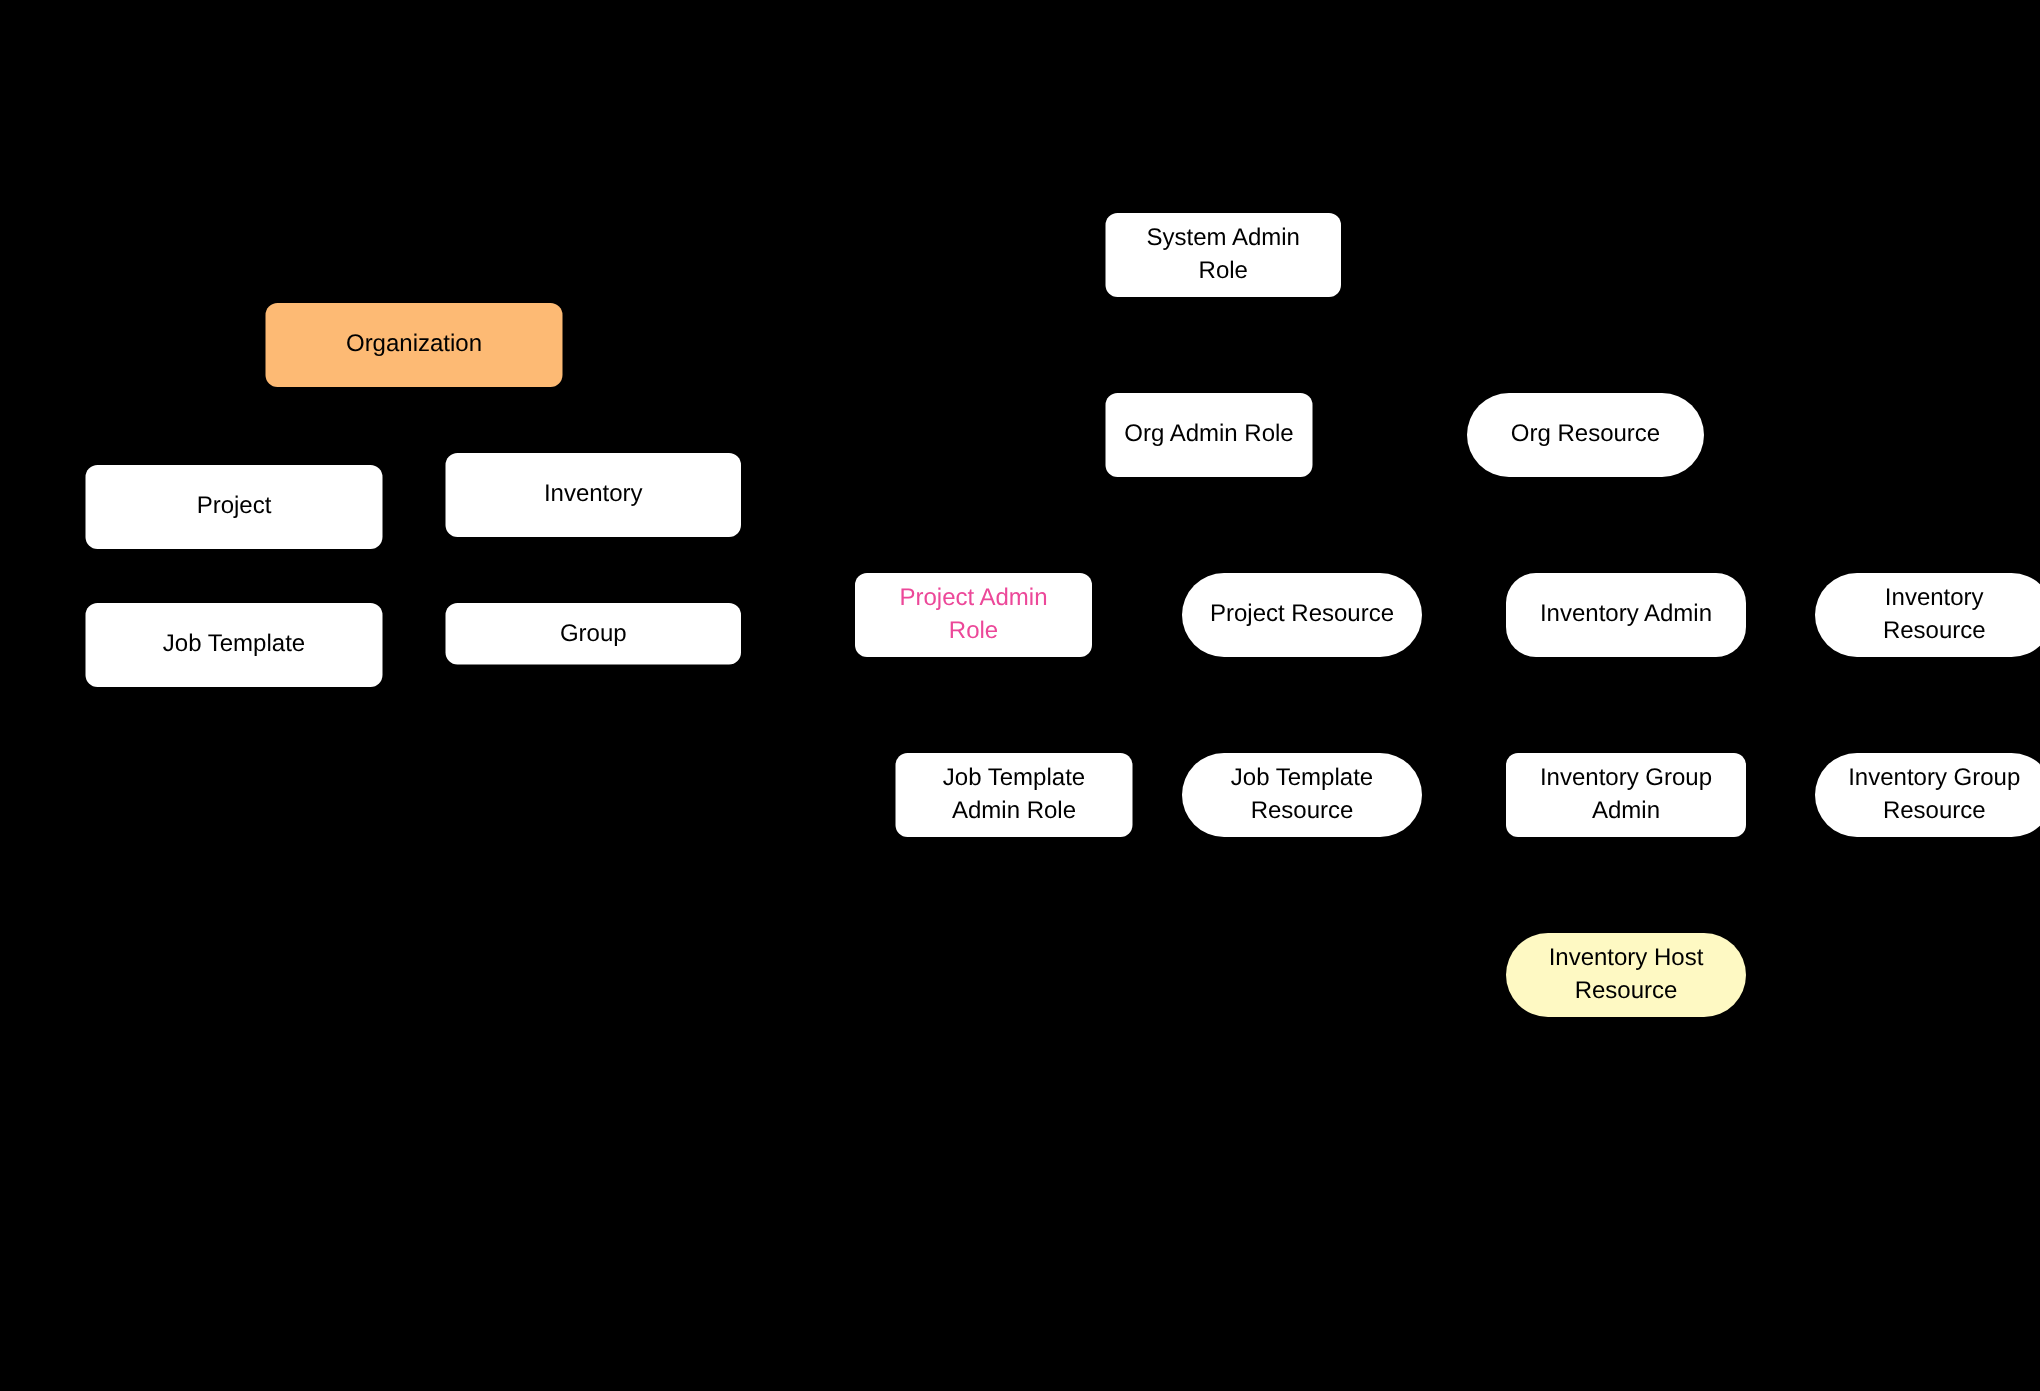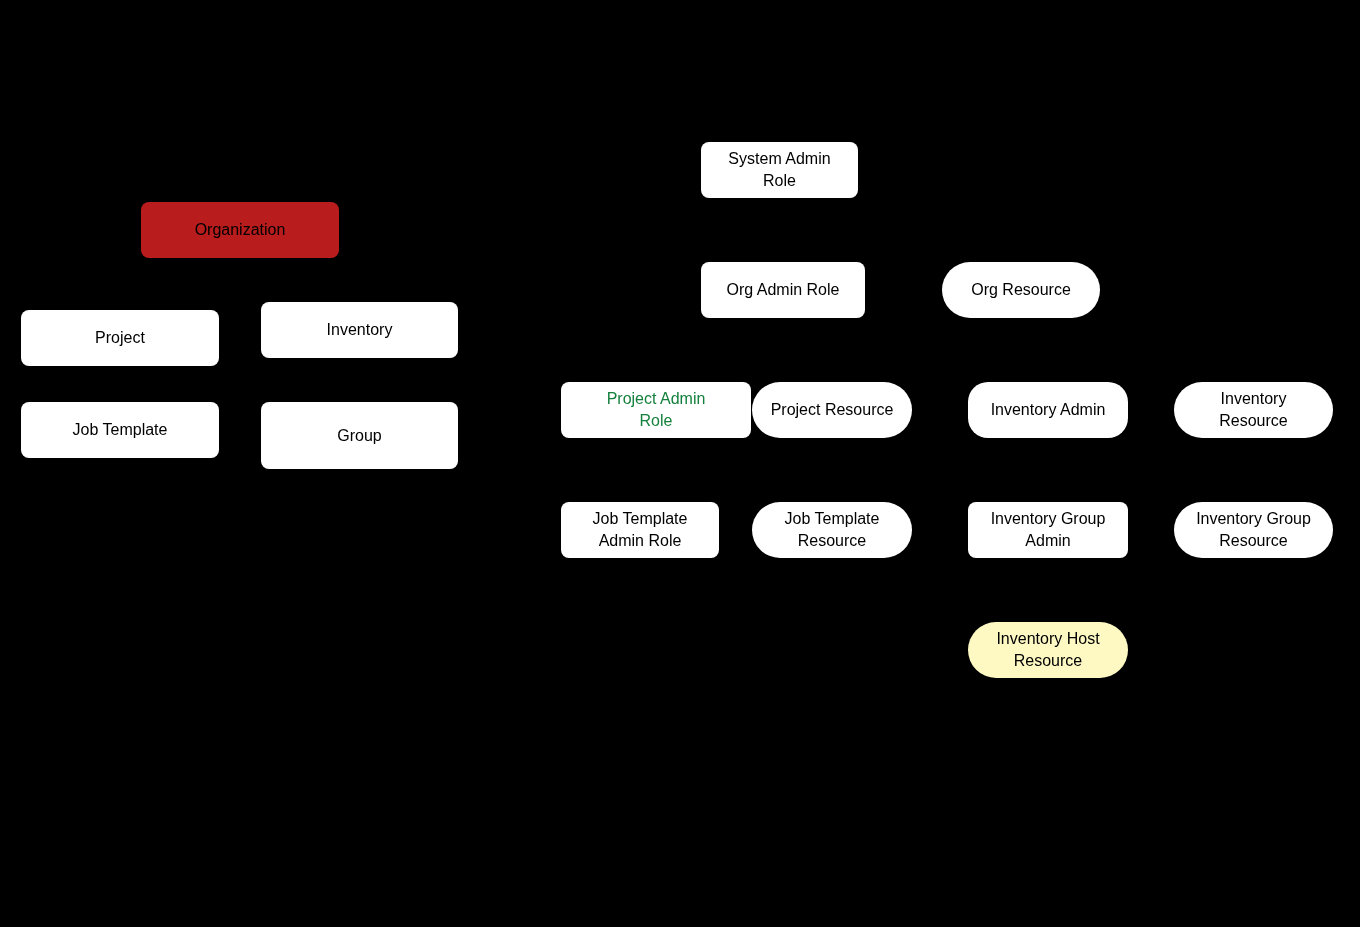--- a/index.html
+++ b/index.html
@@ -21,42 +21,43 @@
     align-items: center;
     justify-content: center;
     text-align: center;
     box-sizing: border-box;
     background: #ffffff;
     color: #000000;
     font-size: 16px;
     line-height: 1.35;
     white-space: pre-line;
     padding: 2px 6px;
+    margin-left: 36px;
   }
   .node.rect {
     border-radius: 8px;
   }
   .node.pill {
     border-radius: 28px;
   }
 </style>
 </head>
 <body>
 
 <div id="canvas" style="background: rgb(0, 0, 0);">
-    <div class="node rect" style="left: 141px; top: 202px; width: 198px; height: 56px; background: #b91c1c; color: rgb(0, 0, 0);">Organization</div>
+    <div class="node rect" style="left: 141px; top: 202px; width: 198px; height: 56px; background: #fdba74; color: rgb(0, 0, 0);">Organization</div>
     <div class="node rect" style="left: 21px; top: 310px; width: 198px; height: 56px; background: rgb(255, 255, 255); color: rgb(0, 0, 0);">Project</div>
     <div class="node rect" style="left: 261px; top: 302px; width: 197px; height: 56px; background: rgb(255, 255, 255); color: rgb(0, 0, 0);">Inventory</div>
     <div class="node rect" style="left: 21px; top: 402px; width: 198px; height: 56px; background: rgb(255, 255, 255); color: rgb(0, 0, 0);">Job Template</div>
-    <div class="node rect" style="left: 261px; top: 402px; width: 197px; height: 67px; background: rgb(255, 255, 255); color: rgb(0, 0, 0);">Group</div>
+    <div class="node rect" style="left: 261px; top: 402px; width: 197px; height: 41px; background: rgb(255, 255, 255); color: rgb(0, 0, 0);">Group</div>
     <div class="node rect" style="left: 701px; top: 142px; width: 157px; height: 56px; background: rgb(255, 255, 255); color: rgb(0, 0, 0);">System Admin
 Role</div>
-    <div class="node rect" style="left: 701px; top: 262px; width: 164px; height: 56px; background: rgb(255, 255, 255); color: rgb(0, 0, 0);">Org Admin Role</div>
+    <div class="node rect" style="left: 701px; top: 262px; width: 138px; height: 56px; background: rgb(255, 255, 255); color: rgb(0, 0, 0);">Org Admin Role</div>
     <div class="node pill" style="left: 942px; top: 262px; width: 158px; height: 56px; background: rgb(255, 255, 255); color: rgb(0, 0, 0);">Org Resource</div>
-    <div class="node rect" style="left: 561px; top: 382px; width: 190px; height: 56px; background: rgb(255, 255, 255); color: #15803d;">Project Admin
+    <div class="node rect" style="left: 534px; top: 382px; width: 158px; height: 56px; background: rgb(255, 255, 255); color: #ec4899;">Project Admin
 Role</div>
     <div class="node pill" style="left: 752px; top: 382px; width: 160px; height: 56px; background: rgb(255, 255, 255); color: rgb(0, 0, 0);">Project Resource</div>
     <div class="node rect" style="left: 968px; top: 382px; width: 160px; height: 56px; background: rgb(255, 255, 255); color: rgb(0, 0, 0); border-radius: 20px;">Inventory Admin</div>
     <div class="node pill" style="left: 1174px; top: 382px; width: 159px; height: 56px; background: rgb(255, 255, 255); color: rgb(0, 0, 0);">Inventory
 Resource</div>
     <div class="node rect" style="left: 561px; top: 502px; width: 158px; height: 56px; background: rgb(255, 255, 255); color: rgb(0, 0, 0);">Job Template
 Admin Role</div>
     <div class="node pill" style="left: 752px; top: 502px; width: 160px; height: 56px; background: rgb(255, 255, 255); color: rgb(0, 0, 0);">Job Template
 Resource</div>
     <div class="node rect" style="left: 968px; top: 502px; width: 160px; height: 56px; background: rgb(255, 255, 255); color: rgb(0, 0, 0);">Inventory Group

